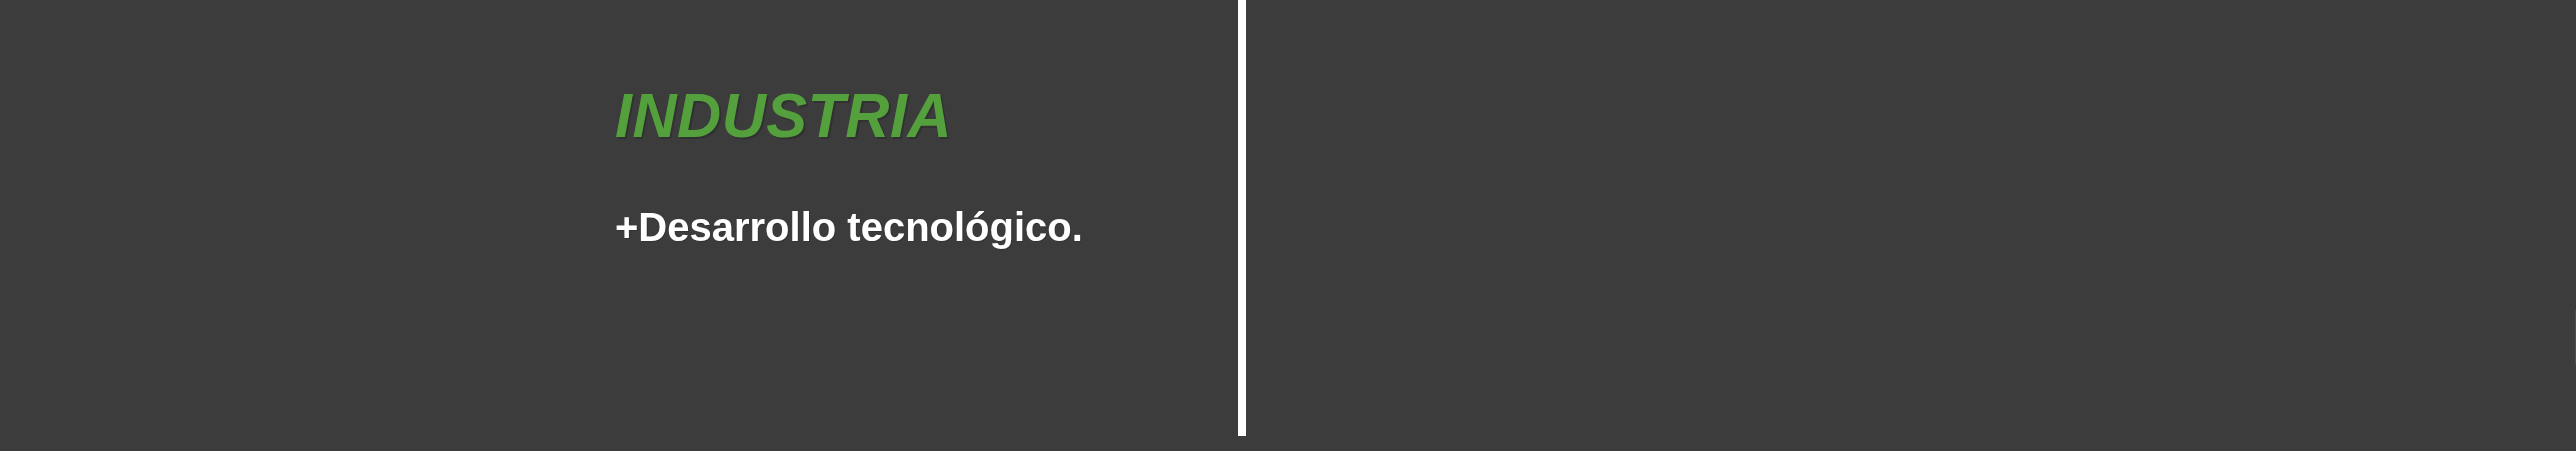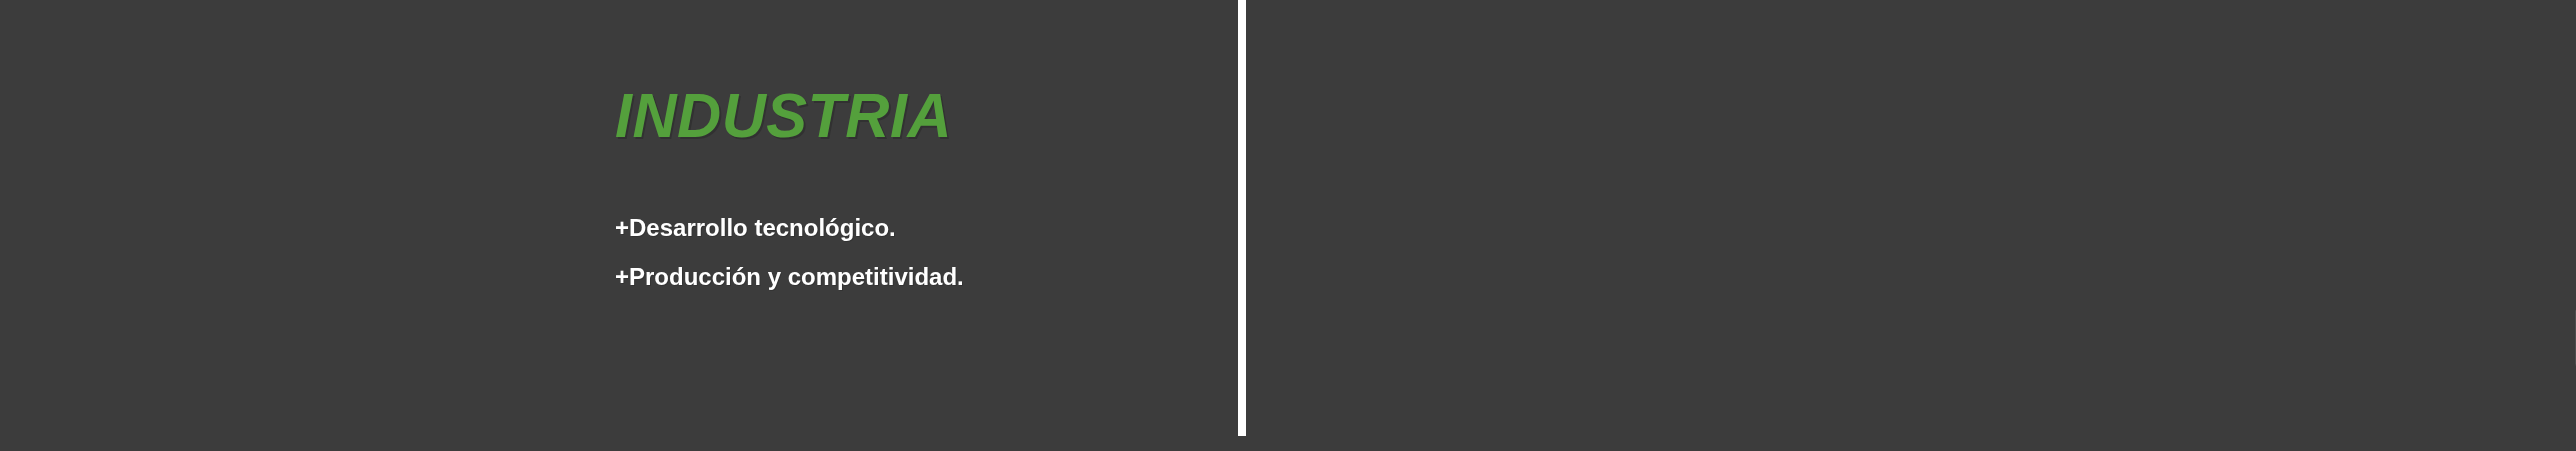--- a/index.html
+++ b/index.html
@@ -53,21 +53,21 @@
     transform: scaleX(0.97);
     transform-origin: left top;
   }
 
   
   .bullets {
     position: absolute;
     color: #ffffff;
     font-family: "Liberation Sans Narrow", "Liberation Sans", sans-serif;
     font-weight: bold;
-    font-size: 24px;
+    font-size: 40px;
     line-height: 49px;
     white-space: nowrap;
     text-shadow: 1px 1px 0 rgba(0,0,0,0.15);
   }
   .bullets-left {
     left: 615px;
     top: 187px;
   }
   .bullet-line { display: block; }
 
@@ -92,21 +92,20 @@
 <body>
 
 <div id="banner">
 
   <div class="panel panel-left">
 
     <div class="heading heading-industria">INDUSTRIA</div>
 
     <div class="bullets bullets-left">
       <span class="bullet-line">+Desarrollo tecnológico.</span>
-      <span class="bullet-line">+Producción y competitividad.</span>
     </div>
 
   </div>
 
   <div class="divider"></div>
 
   <div class="panel panel-right">
 
     <div class="logo">
 

